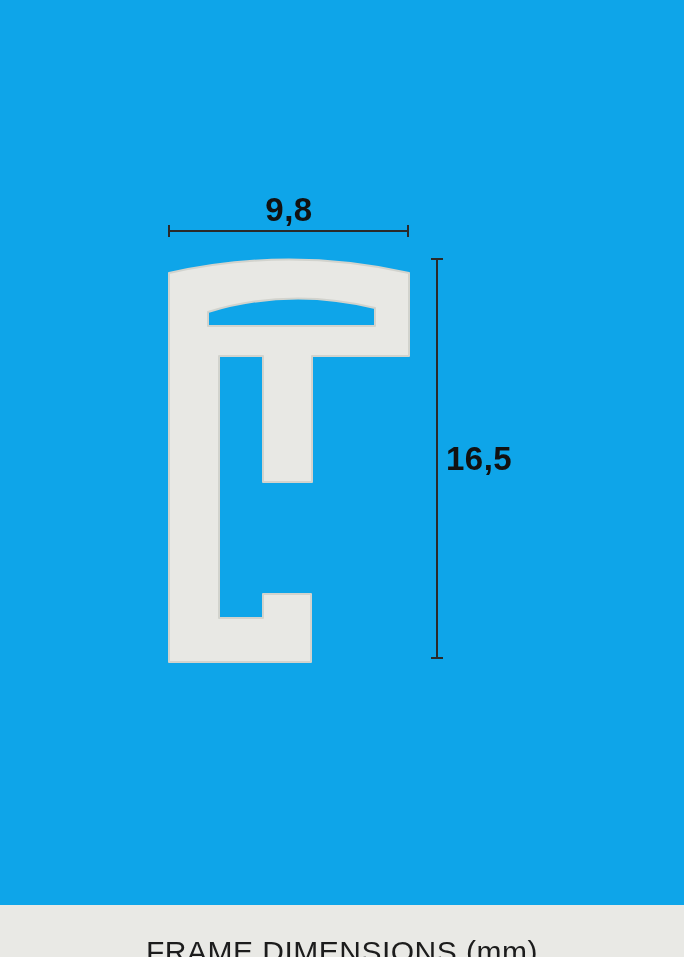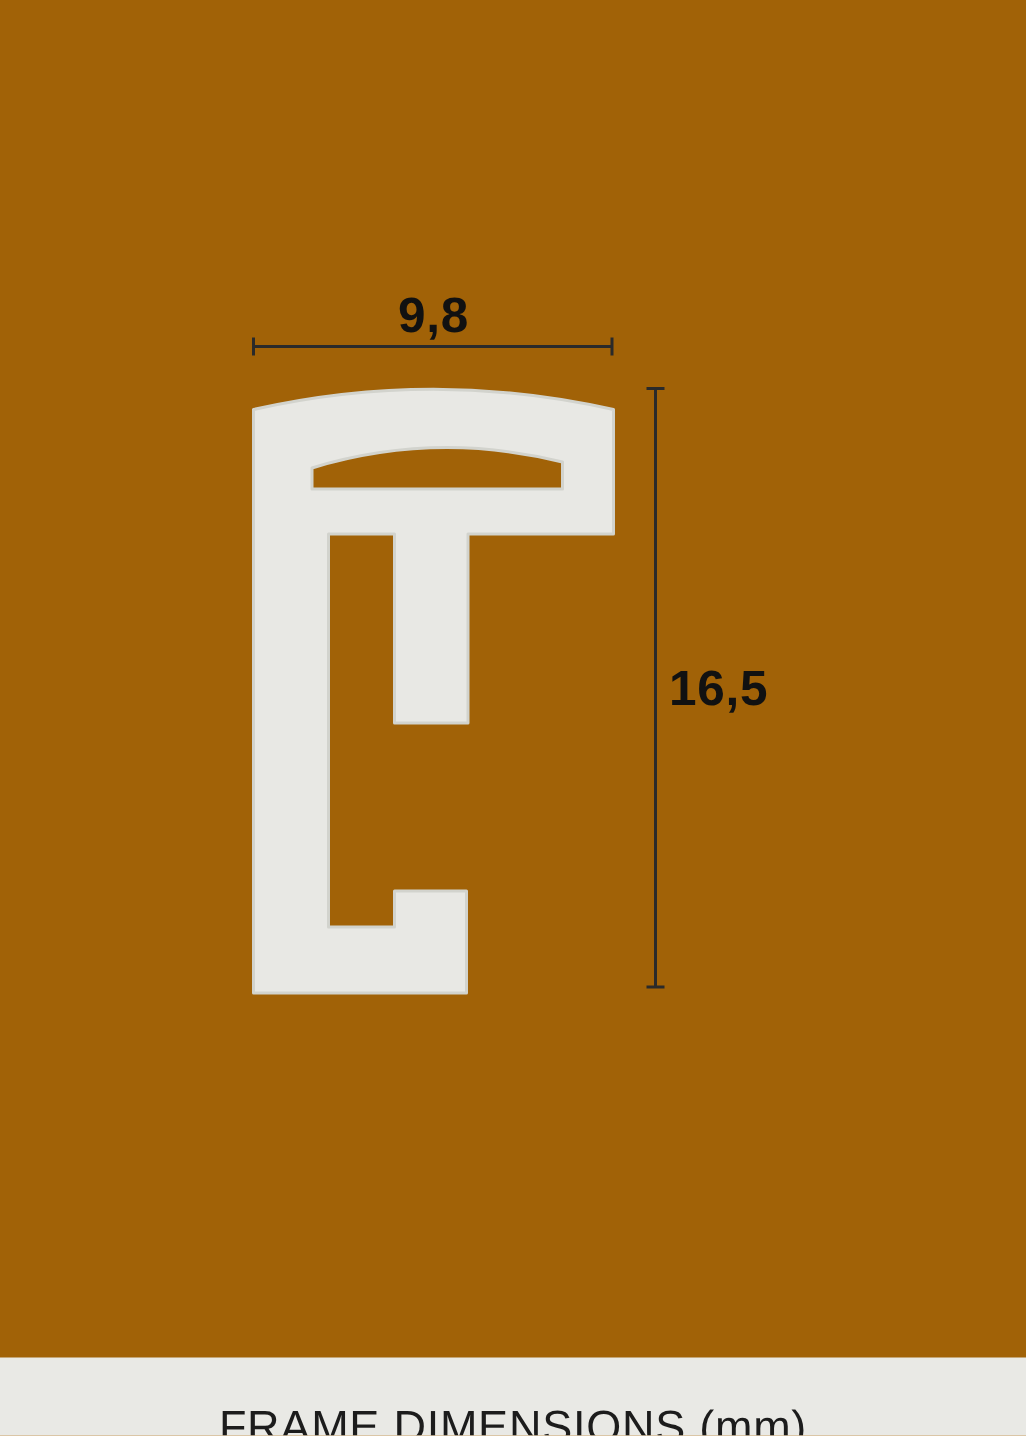--- a/index.html
+++ b/index.html
@@ -4,21 +4,21 @@
 <style>
   html, body {
     margin: 0;
     padding: 0;
     background: #ffffff;
   }
   #stage {
     position: relative;
     width: 684px;
     height: 957px;
-    background: #a16207;
+    background: #0ea5e9;
     overflow: hidden;
     font-family: "Liberation Sans", sans-serif;
   }
   svg.diagram {
     position: absolute;
     top: 0;
     left: 0;
     display: block;
   }
   .profile {

